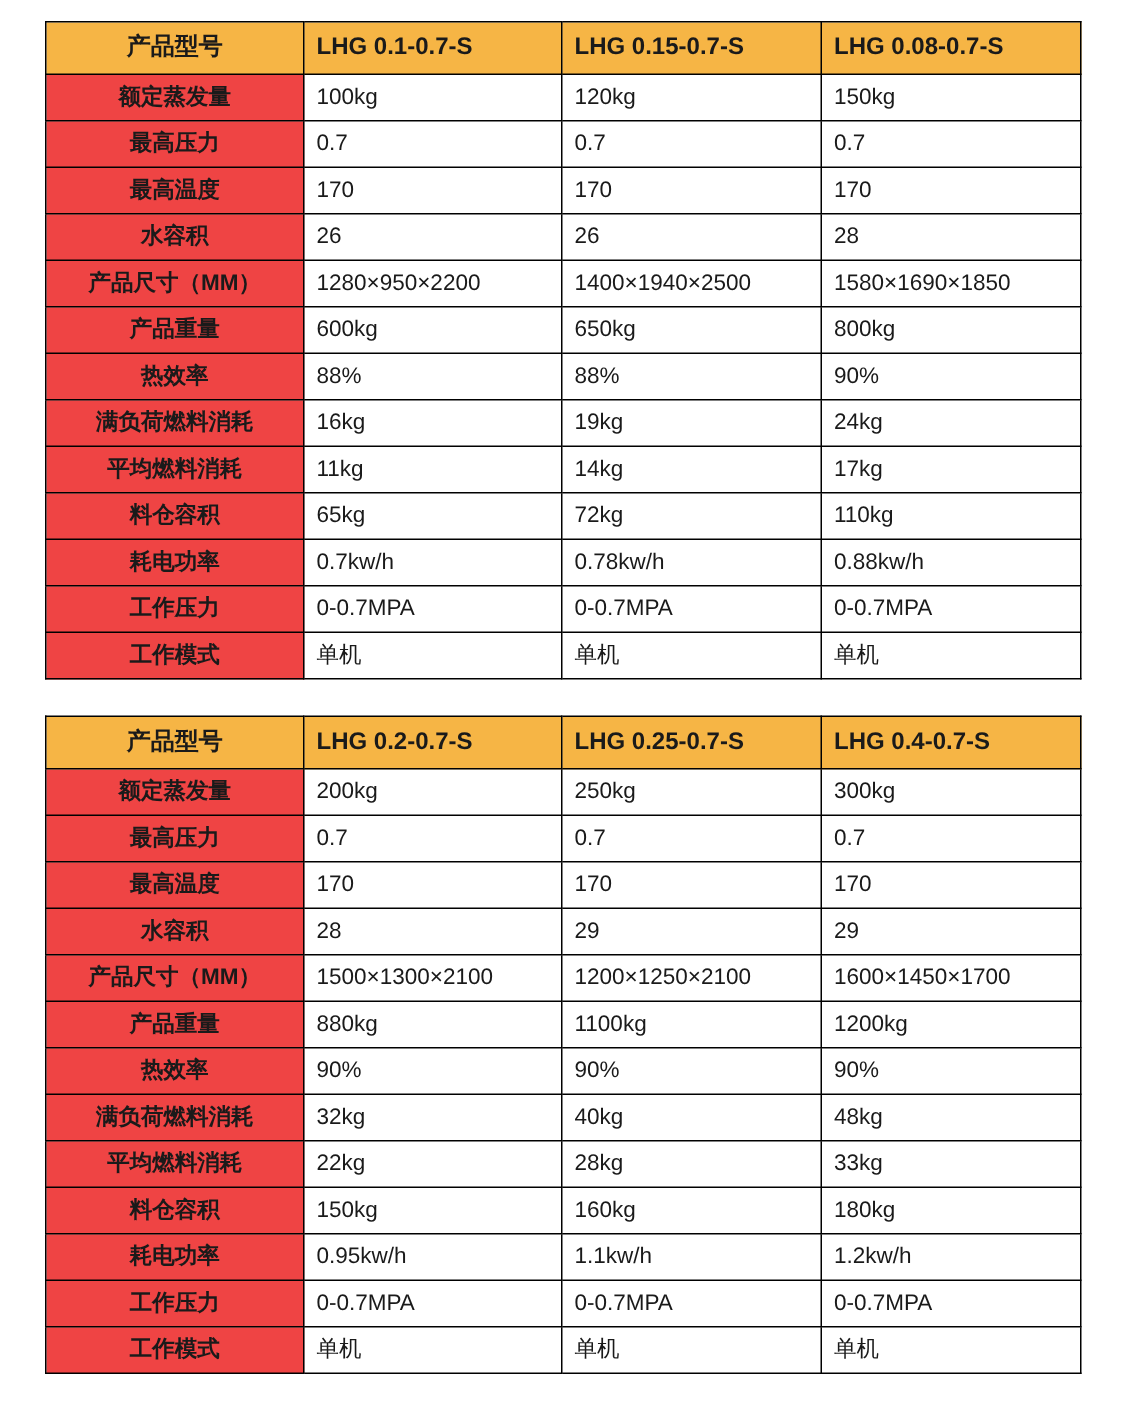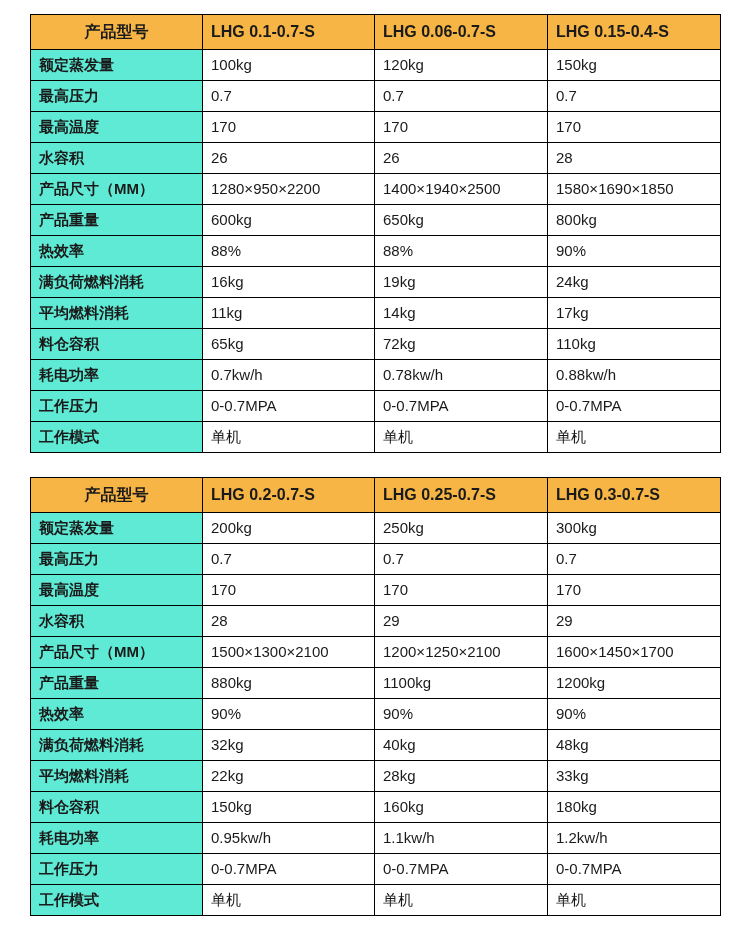--- a/index.html
+++ b/index.html
@@ -45,22 +45,22 @@
     background: #F6B545;
     font-weight: bold;
     height: 34px;
     font-size: 16px;
   }
   tr.header td.label {
     text-align: center;
   }
   
   td.label {
-    background: #5eead4;
-    text-align: left;
+    background: #ef4444;
+    text-align: center;
     font-weight: bold;
     font-size: 15px;
   }
   td.val {
     background: #ffffff;
     text-align: left;
     font-size: 15px;
   }
 </style>
 </head>
@@ -72,22 +72,22 @@
     <colgroup>
       <col class="c0">
         <col class="c1">
         <col class="c2">
         <col class="c3">
     </colgroup>
     <tbody>
       <tr class="header">
         <td class="label">产品型号</td>
         <td class="val">LHG 0.1-0.7-S</td>
-        <td class="val">LHG 0.06-0.7-S</td>
-        <td class="val">LHG 0.15-0.4-S</td>
+        <td class="val">LHG 0.15-0.7-S</td>
+        <td class="val">LHG 0.08-0.7-S</td>
       </tr>
 
       <tr>
         <td class="label">额定蒸发量</td>
         <td class="val">100kg</td>
         <td class="val">120kg</td>
         <td class="val">150kg</td>
       </tr>
       <tr>
         <td class="label">最高压力</td>
@@ -169,21 +169,21 @@
       <col class="c0">
         <col class="c1">
         <col class="c2">
         <col class="c3">
     </colgroup>
     <tbody>
       <tr class="header">
         <td class="label">产品型号</td>
         <td class="val">LHG 0.2-0.7-S</td>
         <td class="val">LHG 0.25-0.7-S</td>
-        <td class="val">LHG 0.3-0.7-S</td>
+        <td class="val">LHG 0.4-0.7-S</td>
       </tr>
 
       <tr>
         <td class="label">额定蒸发量</td>
         <td class="val">200kg</td>
         <td class="val">250kg</td>
         <td class="val">300kg</td>
       </tr>
       <tr>
         <td class="label">最高压力</td>

